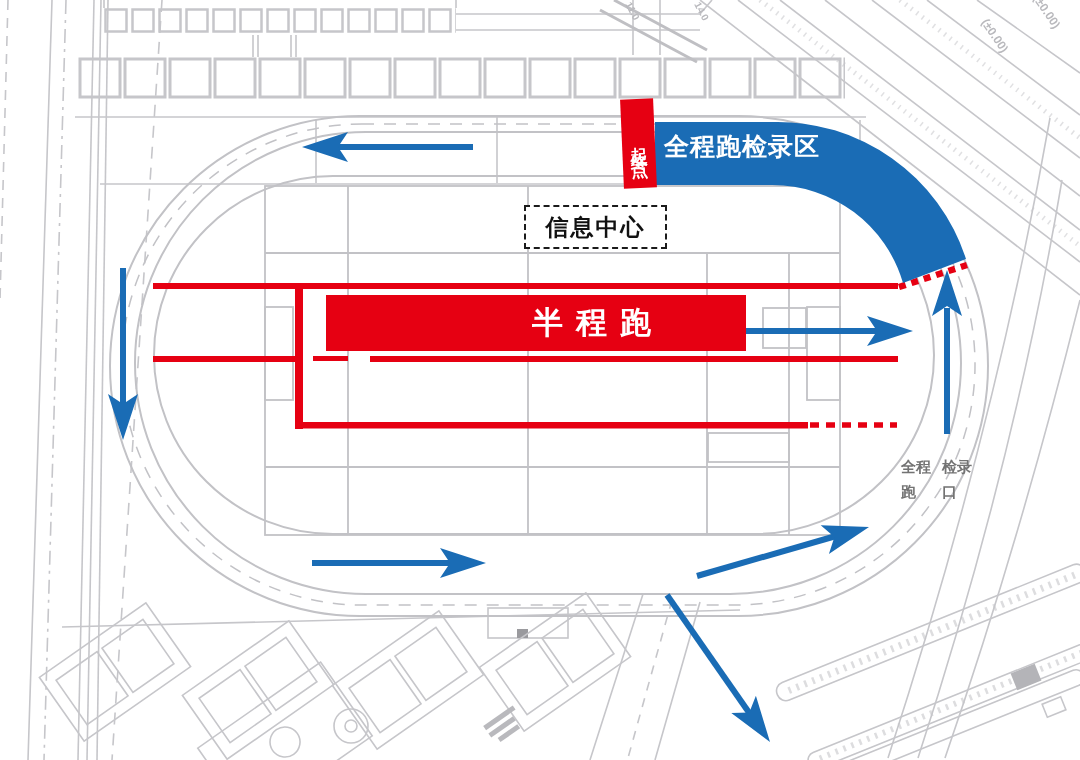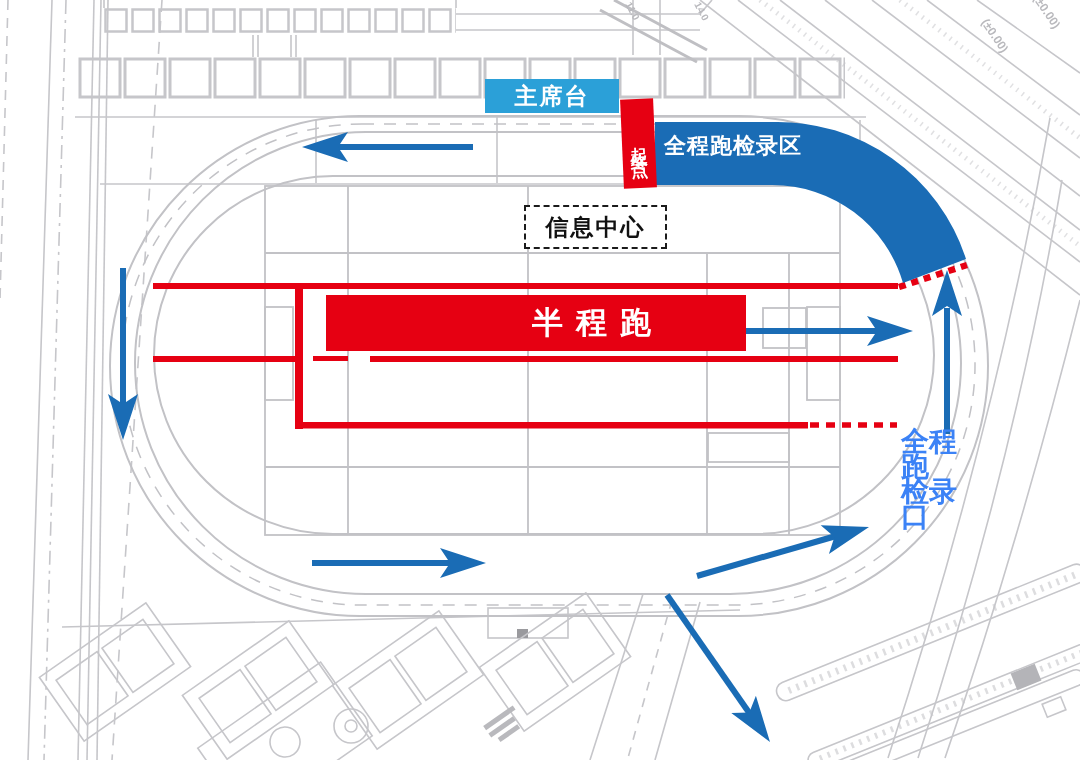--- a/index.html
+++ b/index.html
@@ -5,29 +5,29 @@
   html,body{margin:0;padding:0;background:#fff;}
   #stage{position:relative;width:1080px;height:760px;overflow:hidden;background:#fff;
          font-family:"Liberation Sans","DejaVu Sans",sans-serif;}
   #plan-svg{position:absolute;left:0;top:0;}
   .lbl{position:absolute;box-sizing:border-box;display:flex;align-items:center;justify-content:center;}
   .main-stand{left:485px;top:79px;width:134px;height:34px;background:#2ba0d8;color:#fff;
               font-size:23px;font-weight:bold;letter-spacing:2px;}
   .start-finish{left:622px;top:99px;width:33px;height:89px;background:#e60012;color:#fff;
                 font-size:17px;font-weight:bold;writing-mode:vertical-rl;text-orientation:upright;
                 letter-spacing:7px;transform:rotate(-2.5deg);line-height:33px;}
-  .band-label{left:664px;top:131px;width:220px;height:30px;color:#fff;font-size:22px;
+  .band-label{left:664px;top:131px;width:220px;height:30px;color:#fff;font-size:25px;
               font-weight:bold;letter-spacing:1px;justify-content:flex-start;}
   .info-center{left:524px;top:188px;width:143px;height:44px;background:#fff;
                border:2.5px dashed #1b1b1b;color:#111;font-size:23px;font-weight:bold;letter-spacing:2px;margin-top:17px;}
   .banner{background:#e60012;color:#fff;font-weight:bold;font-size:31px;letter-spacing:13px;}
   .banner-half{left:326px;top:295px;width:420px;height:56px;padding-left:124px;}
   .banner-checkin{left:313px;top:365px;width:584px;height:55px;padding-right:30px;}
-  .gate-label{left:901px;top:453px;width:82px;height:52px;color:#3b82f6;font-size:28px;
-              font-weight:bold;flex-direction:column;line-height:25px;}
+  .gate-label{left:901px;top:453px;width:82px;height:52px;color:#737373;font-size:15px;
+              font-weight:bold;flex-direction:row;line-height:25px;}
   .plan-note{position:absolute;color:#b9b9bd;font-weight:bold;white-space:nowrap;transform-origin:left top;}
   .note-elev1{left:990px;top:16px;font-size:12px;transform:rotate(56deg);}
   .note-elev2{left:1042px;top:-8px;font-size:12px;transform:rotate(56deg);}
   .note-14{left:702px;top:0px;font-size:10px;transform:rotate(62deg);}
   .note-11{left:633px;top:0px;font-size:10px;transform:rotate(62deg);}
 </style>
 </head>
 <body>
 
 <div id="stage">
@@ -185,21 +185,20 @@
       <line x1="697" y1="576" x2="836" y2="536"></line>
       <polygon points="869,527 828.9,554 834.4,536.9 820.7,525.2" stroke="none"></polygon>
     </g>
     <g>
       <line x1="667" y1="595" x2="750" y2="714"></line>
       <polygon points="770,742 731.3,712.9 749.3,712.5 755.9,695.7" stroke="none"></polygon>
     </g>
   </g>
 </svg>
 
-<div class="lbl main-stand">主席台</div>
 
 <div class="lbl start-finish">起终点</div>
 
 <div class="lbl band-label">全程跑检录区</div>
 
 <div class="lbl info-center">信息中心</div>
 
 <div class="lbl banner banner-half">半程跑</div>
 
 

